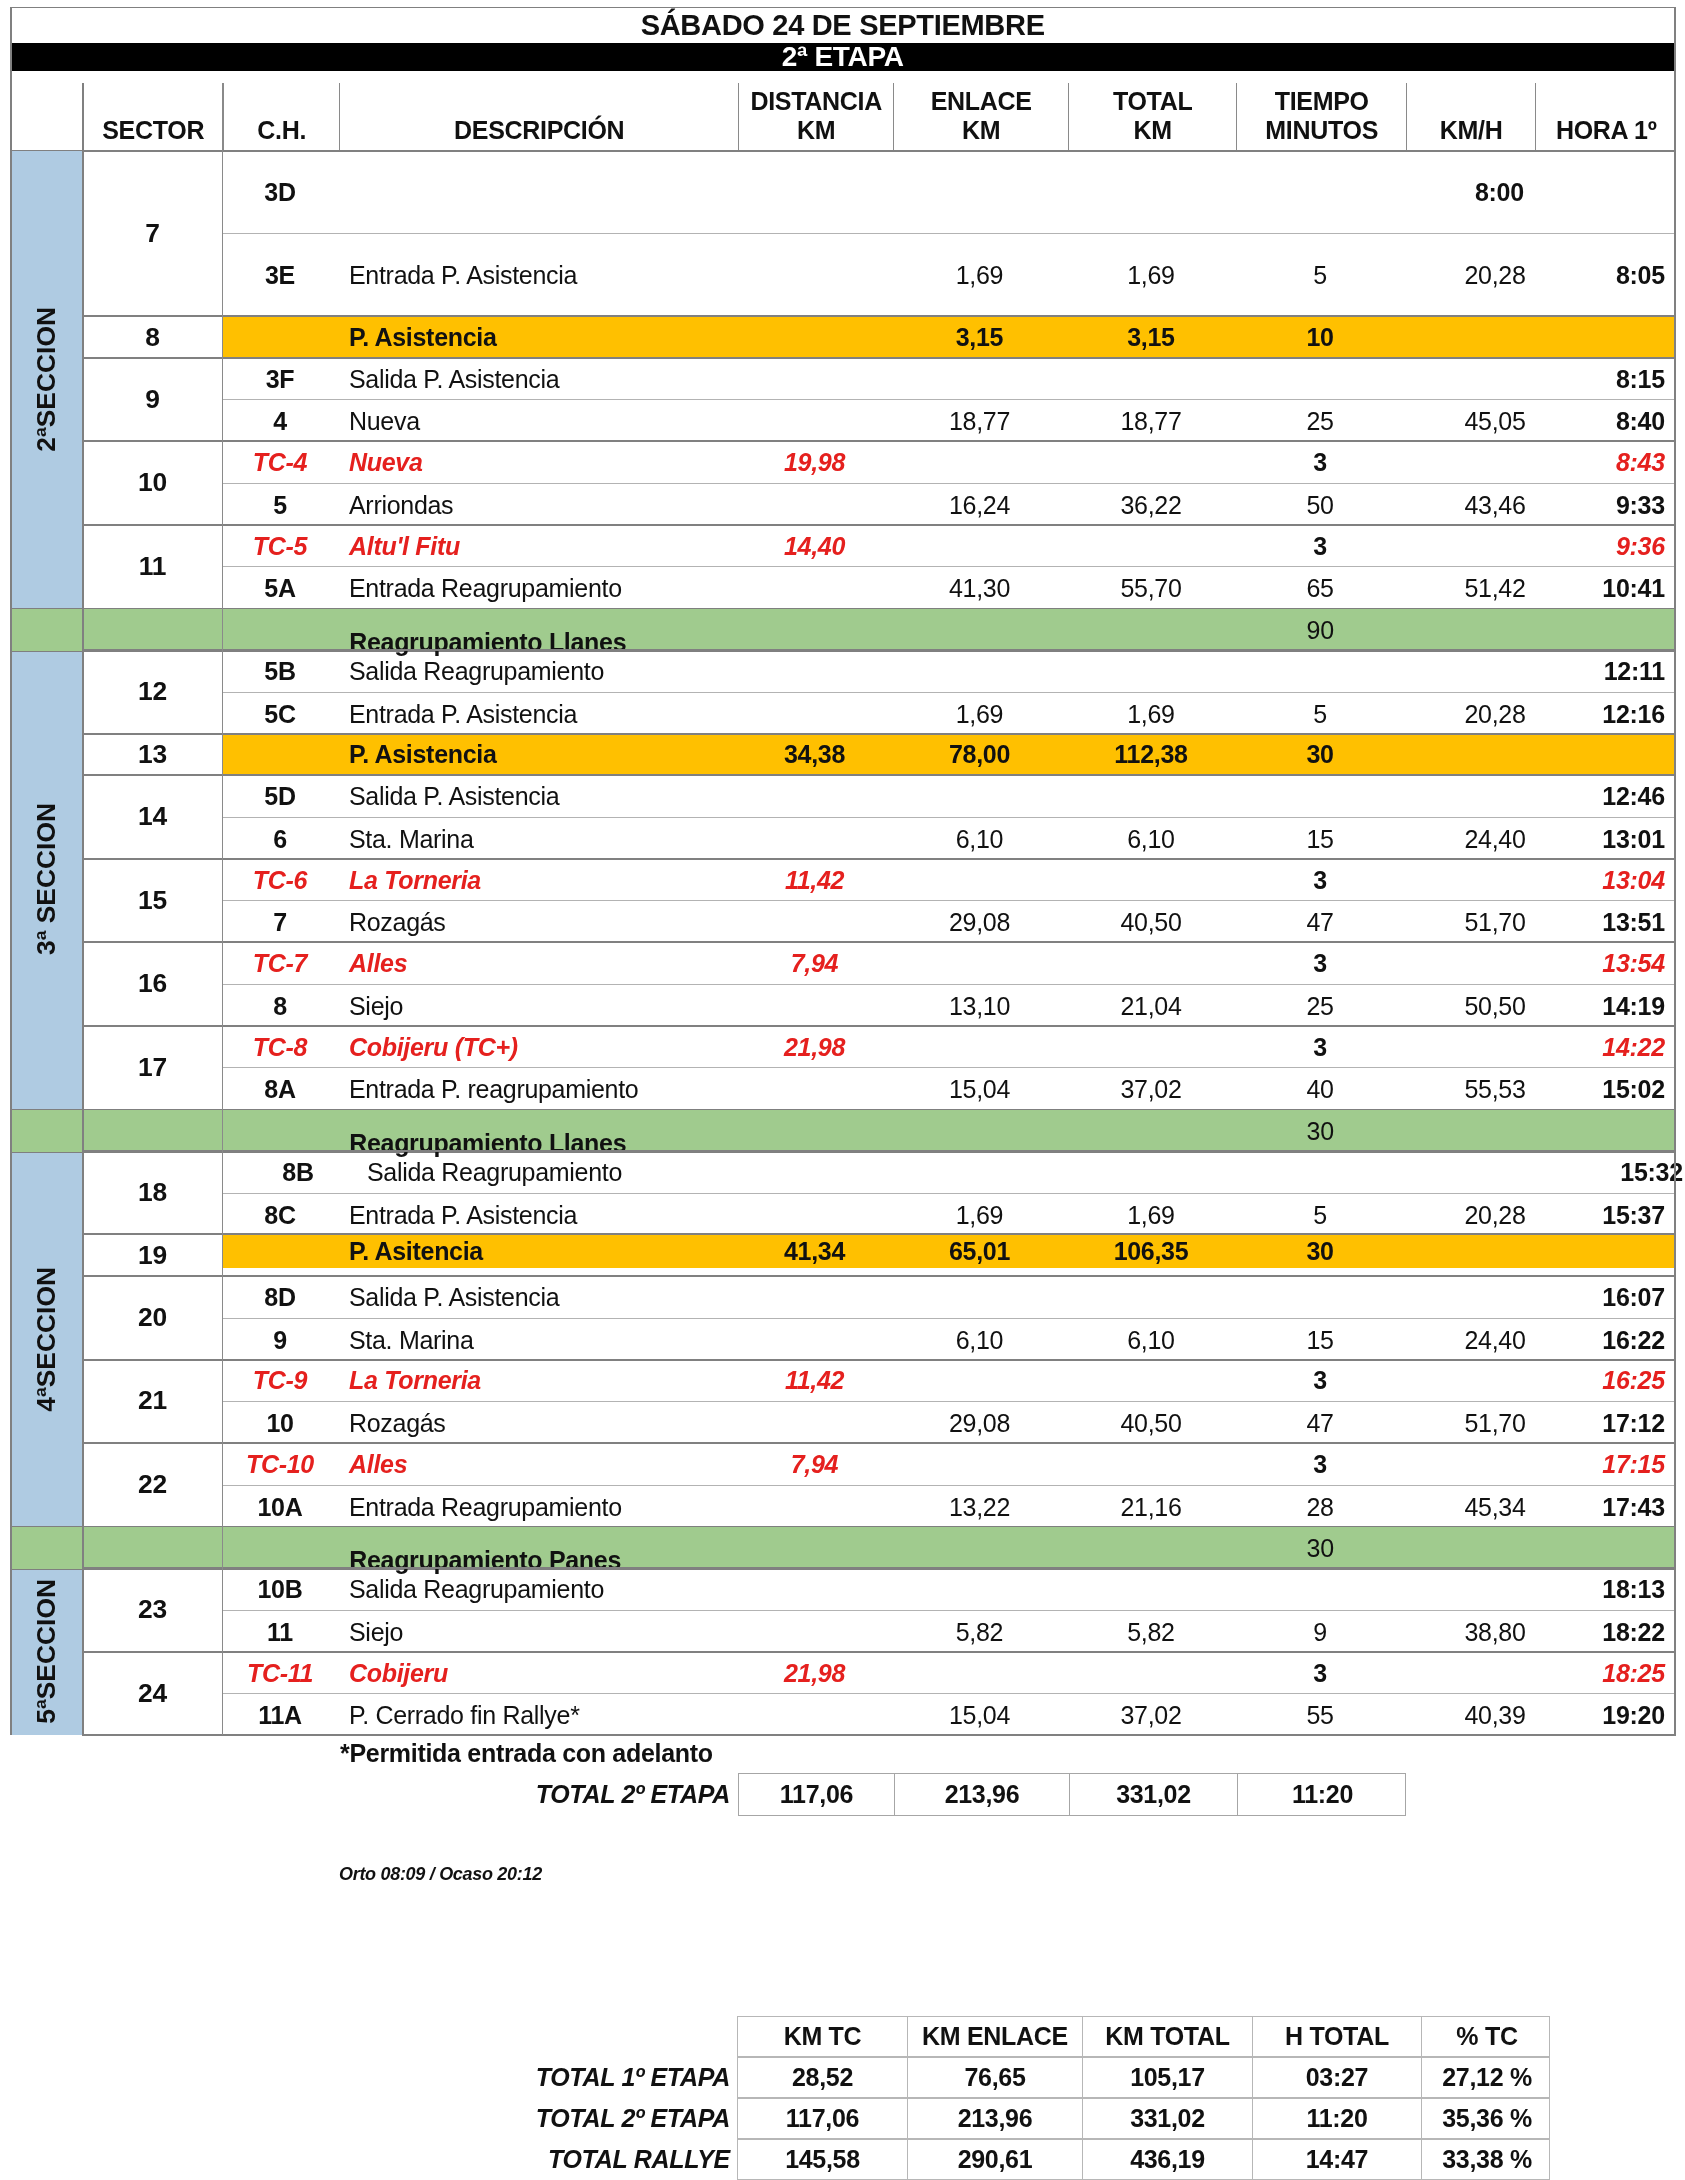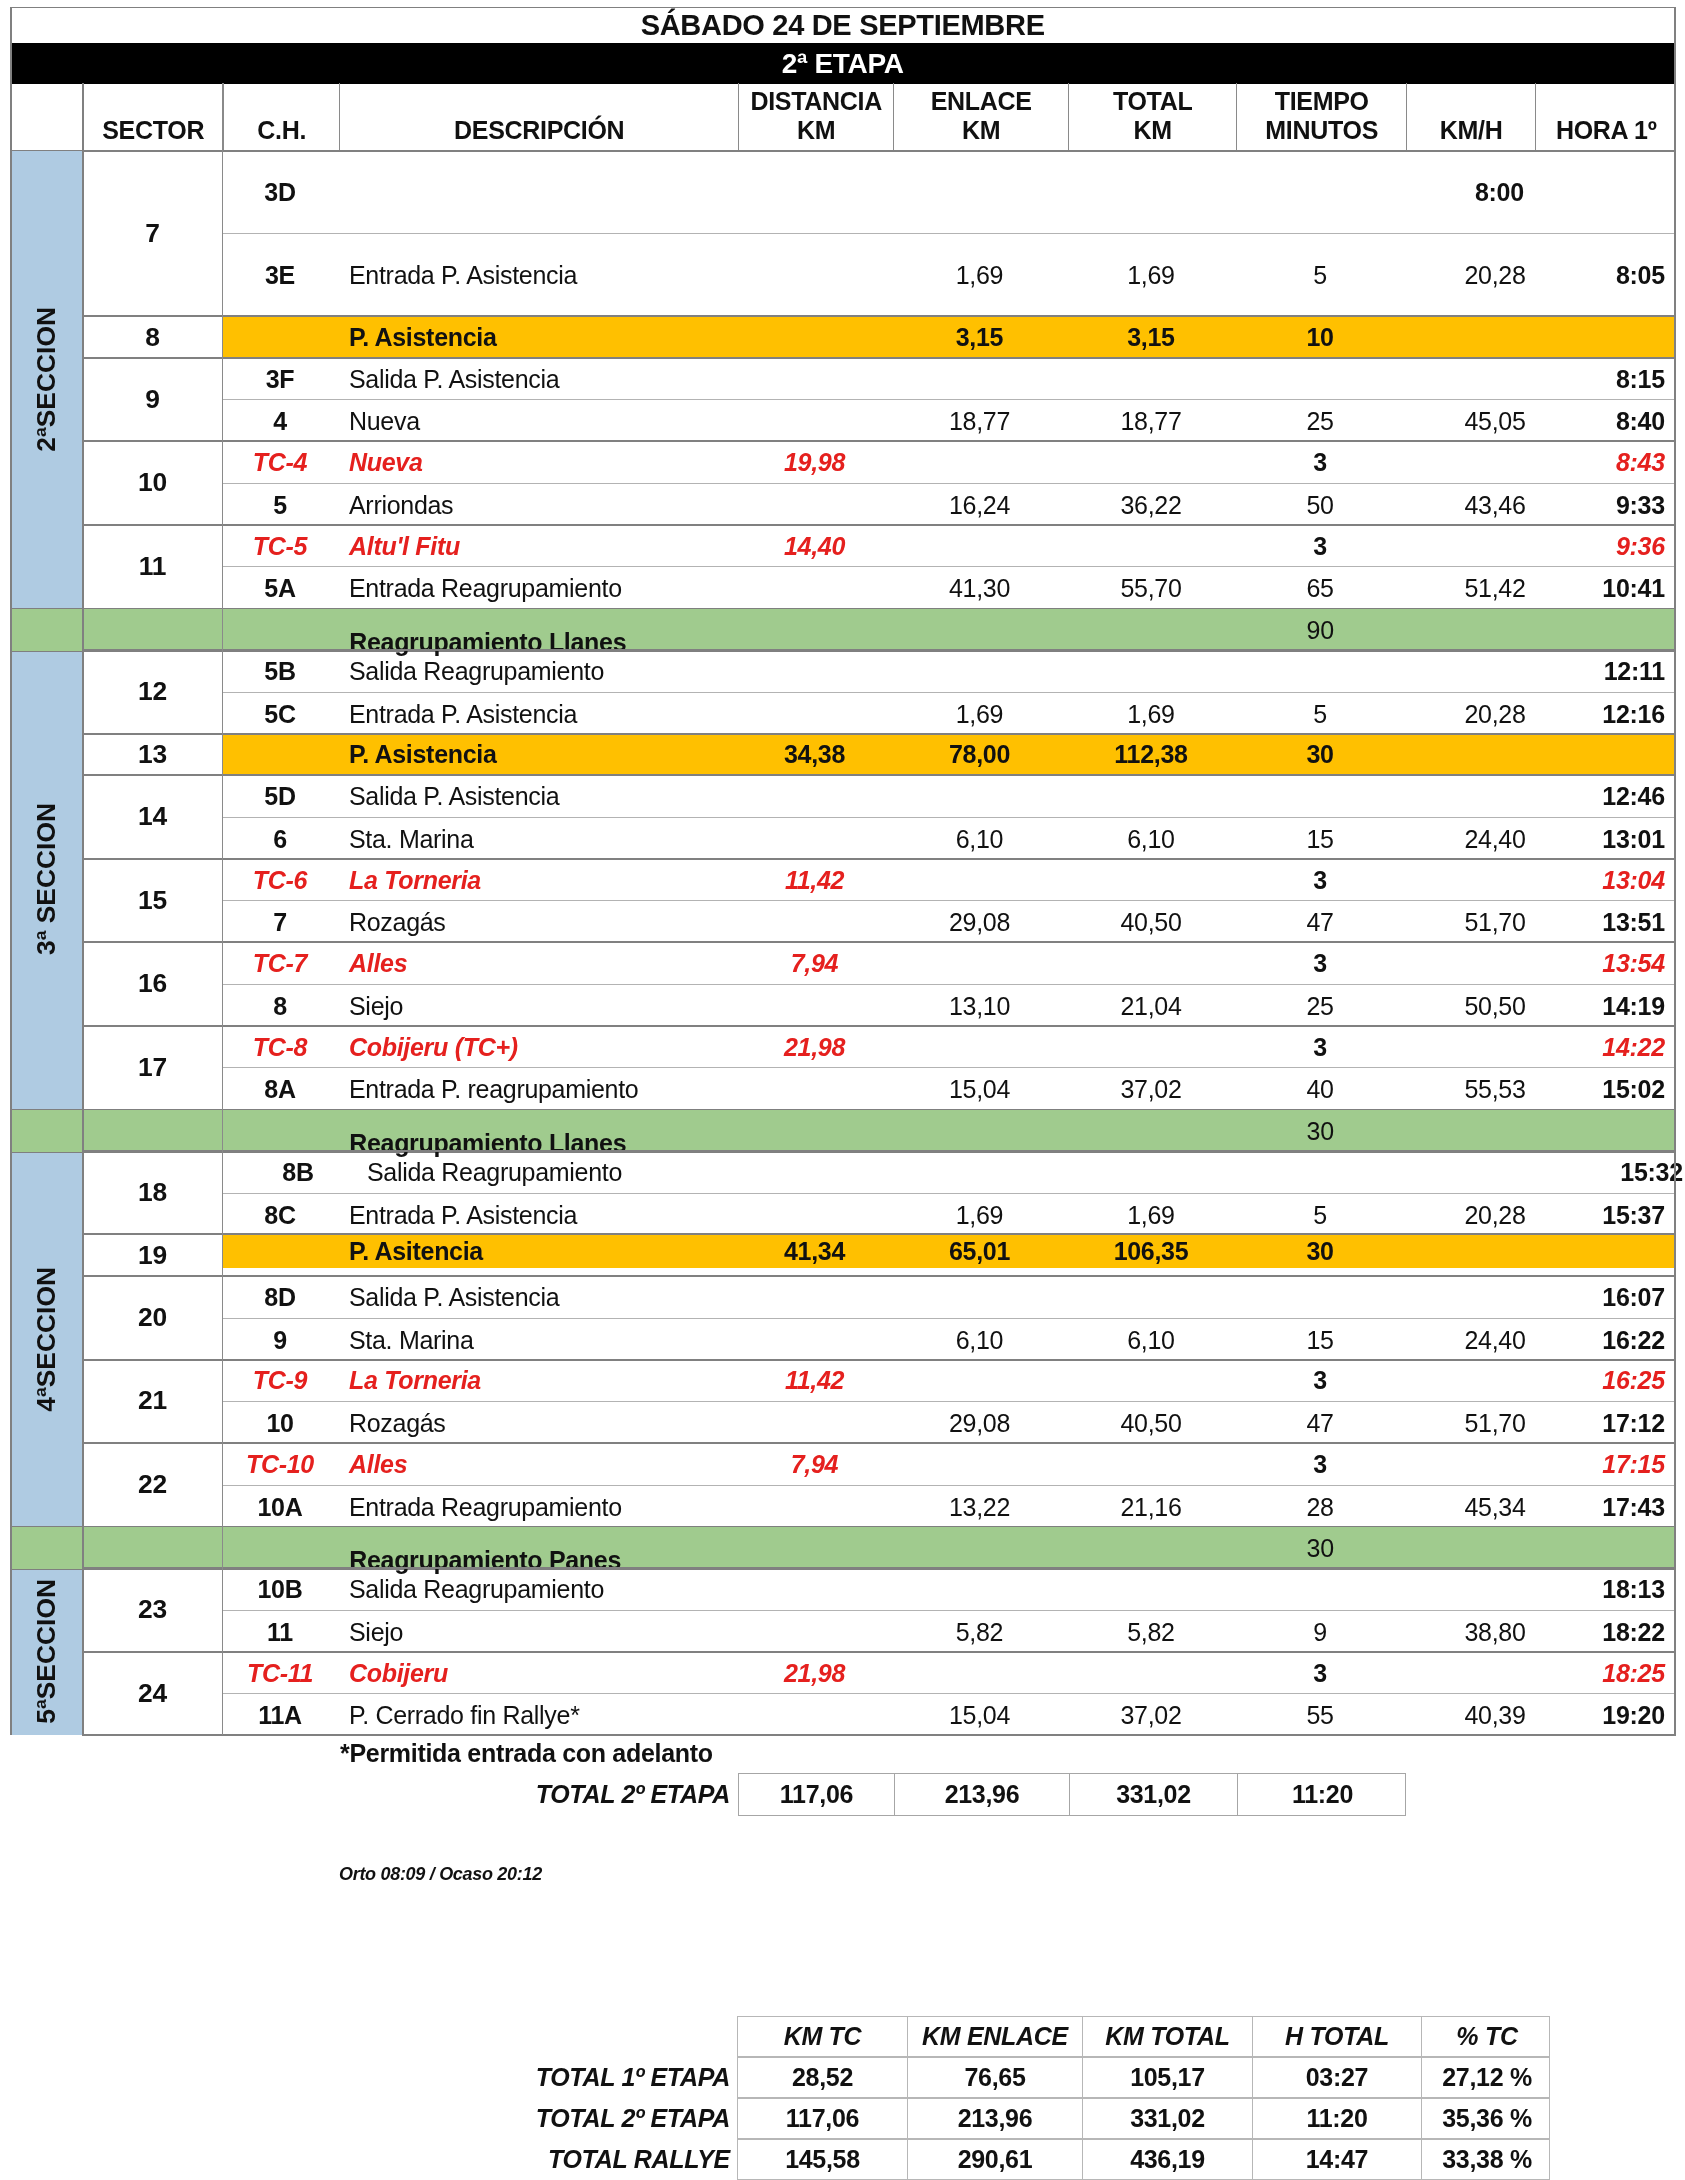--- a/index.html
+++ b/index.html
@@ -2,21 +2,21 @@
 <html style="font-size:13.6px"><head>
 <meta charset="utf-8">
 <style>
   html,body{margin:0;padding:0;background:#ffffff;}
   .page{position:relative;width:1686px;height:2181px;background:#ffffff;overflow:hidden;
         font-family:"Liberation Sans", sans-serif;color:#111;letter-spacing:-0.3px;}
   .abs{position:absolute;}
   
   .title-row{left:10.2px;top:6.8px;width:1665px;height:36px;display:flex;align-items:center;justify-content:center;
              border-top:1.7px solid #808080;font-weight:bold;font-size:29px;}
-  .etapa-bar{left:10.2px;top:43px;width:1665px;height:41px;background:#000;color:#fff;display:flex;
+  .etapa-bar{left:10.2px;top:43px;width:1665px;height:28px;background:#000;color:#fff;display:flex;
              align-items:center;justify-content:center;font-weight:bold;font-size:28px;}
   .colhead{left:10.2px;top:83px;width:1665px;height:67px;display:grid;
            grid-template-columns:72px 141px 116px 399px 155px 175px 168px 170px 129px 141px;
            border-bottom:1.7px solid #808080;}
   .colhead .hc{display:flex;align-items:flex-end;justify-content:center;font-weight:bold;font-size:25px;
                white-space:pre-line;text-align:center;line-height:1.15;padding-bottom:5.1px;border-left:0.9px solid #8a8a8a;}
   .colhead .hc:first-child{border-left:none;}
   
   .section-block{left:10.2px;width:72px;background:#AFCBE2;z-index:0;display:flex;align-items:center;justify-content:center;}
   .section-block span{writing-mode:vertical-rl;transform:rotate(180deg);font-weight:bold;font-size:26.4px;letter-spacing:0px;}
@@ -53,21 +53,21 @@
                     border-left:1.7px solid #a6a6a6;}
   .etotal-cells div:first-child{border-left:none;}
   .sun-line{left:339px;top:1864px;font-weight:bold;font-style:italic;font-size:18px;}
   
   .sum-label{position:absolute;left:256px;width:474px;height:41px;display:flex;align-items:center;justify-content:flex-end;
              font-weight:bold;font-style:italic;font-size:25px;}
   .sum-row{position:absolute;left:737px;width:813px;height:41px;display:grid;
            grid-template-columns:169px 175px 170px 169px 131px;border:1.7px solid #b7b7b7;box-sizing:border-box;}
   .sum-row div{display:flex;align-items:center;justify-content:center;font-weight:bold;font-size:25px;border-left:1.7px solid #b7b7b7;}
   .sum-row div:first-child{border-left:none;}
-  .sum-row.hdr{border-bottom:1.7px solid #b7b7b7;font-style:italic;}
+  .sum-row.hdr{border-bottom:1.7px solid #b7b7b7;}
 </style>
 </head>
 <body>
 
 <div class="page">
   <div class="abs title-row">SÁBADO 24 DE SEPTIEMBRE</div>
   <div class="abs etapa-bar">2ª ETAPA</div>
   <div class="abs colhead" id="colhead">
       <div class="hc"></div>
       <div class="hc">SECTOR</div>

